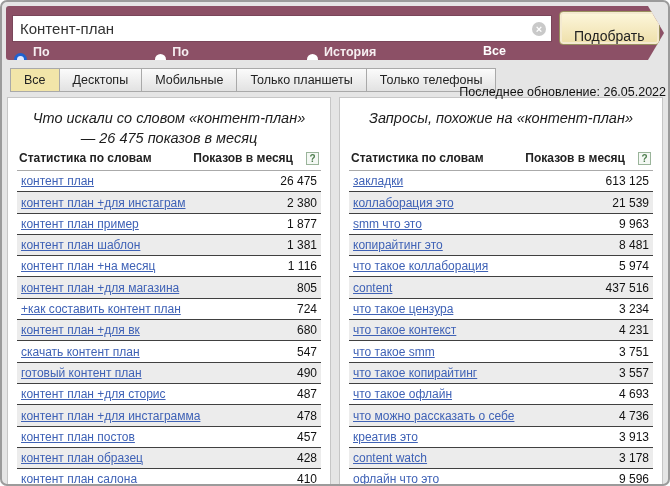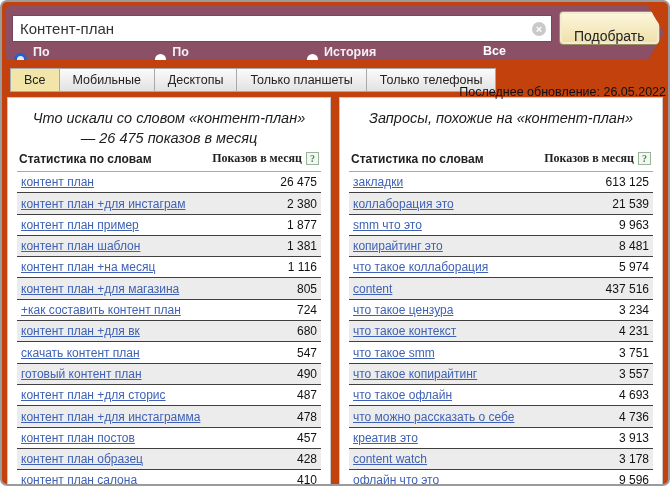--- a/index.html
+++ b/index.html
@@ -1,20 +1,20 @@
 <!DOCTYPE html>
 <html><head>
 <meta charset="utf-8">
 <style>
   * { box-sizing: border-box; margin: 0; padding: 0; }
   body { background:#fff; font-family:"Liberation Sans", sans-serif; }
   .frame {
     width:670px; height:486px; overflow:hidden;
     border:2px solid #9b9b9b; border-radius:7px;
-    background:#c2410c; padding:4px 4px 0 4px; position:relative;
+    background:#e5e5e5; padding:4px 4px 0 4px; position:relative;
   }
   
   .band {
     position:relative; height:54px; background:#8c5066;
     clip-path: polygon(0 0, calc(100% - 16px) 0, 100% 50%, calc(100% - 16px) 100%, 0 100%);
     border-radius:3px 0 0 3px; padding:5px 0 0 6px;
   }
   .search-row { display:flex; align-items:center; }
   .search-box {
     position:relative; width:540px; height:27px; background:#fff;
@@ -70,21 +70,21 @@
   .panel { flex:1; border:1px solid #c6c6c6; background:#fff; padding:9px 9px 0 9px; overflow:hidden; }
   .panel-title {
     font-size:14.5px; color:#1c1c1c; text-align:center;
     min-height:44px; padding:2px 12px 0 12px; line-height:1.35;font-style:italic;
   }
   .thead {
     display:flex; justify-content:space-between; align-items:center;
     font-size:12px; font-weight:bold; color:#222;
     padding:0 2px 5px 2px; border-bottom:1px solid #aaa;
   }
-  .th-right { display:flex; align-items:center; gap:4px;font-family:Liberation Serif, serif; }
+  .th-right { display:flex; align-items:center; gap:13px; }
   .help-icon {
     width:13px; height:13px; border:1px solid #9ab49a; color:#4d7d4d;
     font-size:10px; line-height:12px; text-align:center; cursor:pointer;
     background:#f4f8f4; font-weight:bold;
   }
   .rows { font-size:12px; }
   .row {
     display:flex; justify-content:space-between; align-items:flex-end;
     padding:3px 4px; height:21.3px; border-bottom:1px solid #404040;
   }
@@ -117,22 +117,22 @@
       <span class="radio-item">
         <span class="radio-dot"></span>
         <span>История запросов</span>
       </span>
       <span class="regions-link">Все регионы</span>
     </div>
   </div>
 
   <div class="tabs-row">
     <span class="tab active">Все</span>
+    <span class="tab">Десктопы</span>
     <span class="tab">Мобильные</span>
-    <span class="tab">Десктопы</span>
     <span class="tab">Только планшеты</span>
     <span class="tab">Только телефоны</span>
     <span class="last-update">Последнее обновление: 26.05.2022</span>
   </div>
 
   <div class="panels">
     <div class="panel">
       <div class="panel-title">Что искали со словом «контент-план» — 26 475 показов в месяц</div>
       <div class="thead">
         <span>Статистика по словам</span>

